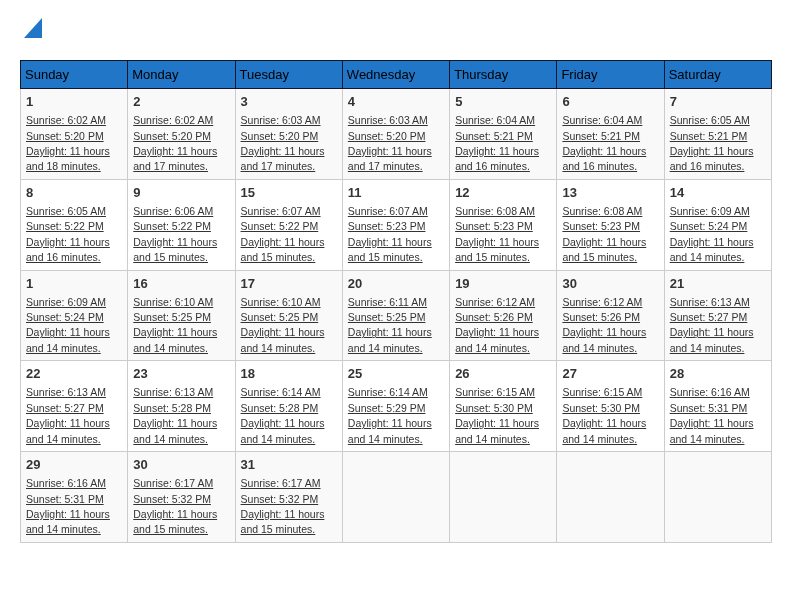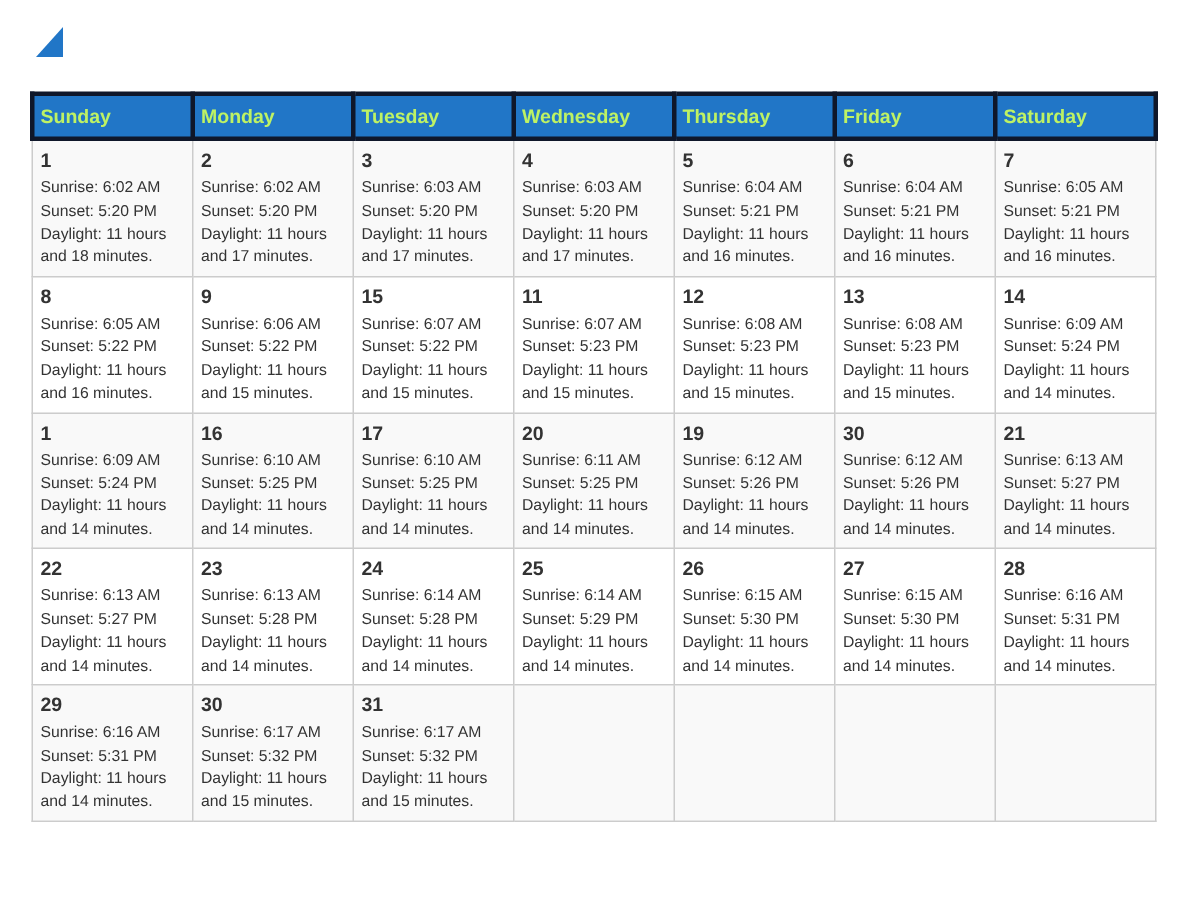--- a/index.html
+++ b/index.html
@@ -48,26 +48,26 @@
       font-size: 16px;
       color: #555;
     }
     .calendar {
       width: 100%;
       border-collapse: collapse;
       font-size: 11px;
     }
     .calendar thead th {
       background-color: #2176c7;
-      color: #bef264;
+      color: #000000;
       padding: 6px 4px;
       font-size: 13px;
-      font-weight: bold;
+      font-weight: normal;
       text-align: left;
-      border: 3px solid #0f172a;
+      border: 1px solid #0f172a;
     }
     .calendar tbody td {
       vertical-align: top;
       padding: 4px 5px;
       border: 1px solid #ccc;
       width: calc(100% / 7);
       height: 90px;
       background: #fff;
       color: #333;
       line-height: 1.4;
@@ -78,20 +78,21 @@
     .day-num {
       font-size: 13px;
       font-weight: bold;
       display: block;
       margin-bottom: 2px;
     }
     .day-detail {
       font-size: 10.5px;
       color: #333;
       line-height: 1.45;
+      text-decoration: underline;
     }
     .empty-cell {
       background: #f9f9f9 !important;
     }
   </style>
 </head>
 <body>
 
 <div class="header">
   <div class="logo">
@@ -219,21 +220,21 @@
       <tr>
         <td>
         <span class="day-num">22</span>
         <span class="day-detail">Sunrise: 6:13 AM<br>Sunset: 5:27 PM<br>Daylight: 11 hours<br>and 14 minutes.</span>
       </td>
         <td>
         <span class="day-num">23</span>
         <span class="day-detail">Sunrise: 6:13 AM<br>Sunset: 5:28 PM<br>Daylight: 11 hours<br>and 14 minutes.</span>
       </td>
         <td>
-        <span class="day-num">24</span>
+        <span class="day-num">18</span>
         <span class="day-detail">Sunrise: 6:14 AM<br>Sunset: 5:28 PM<br>Daylight: 11 hours<br>and 14 minutes.</span>
       </td>
         <td>
         <span class="day-num">25</span>
         <span class="day-detail">Sunrise: 6:14 AM<br>Sunset: 5:29 PM<br>Daylight: 11 hours<br>and 14 minutes.</span>
       </td>
         <td>
         <span class="day-num">26</span>
         <span class="day-detail">Sunrise: 6:15 AM<br>Sunset: 5:30 PM<br>Daylight: 11 hours<br>and 14 minutes.</span>
       </td>

